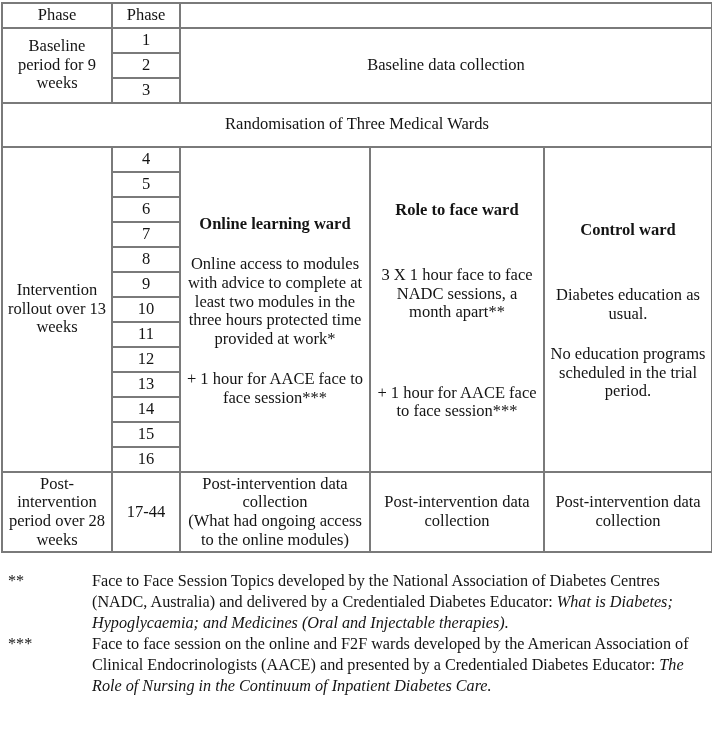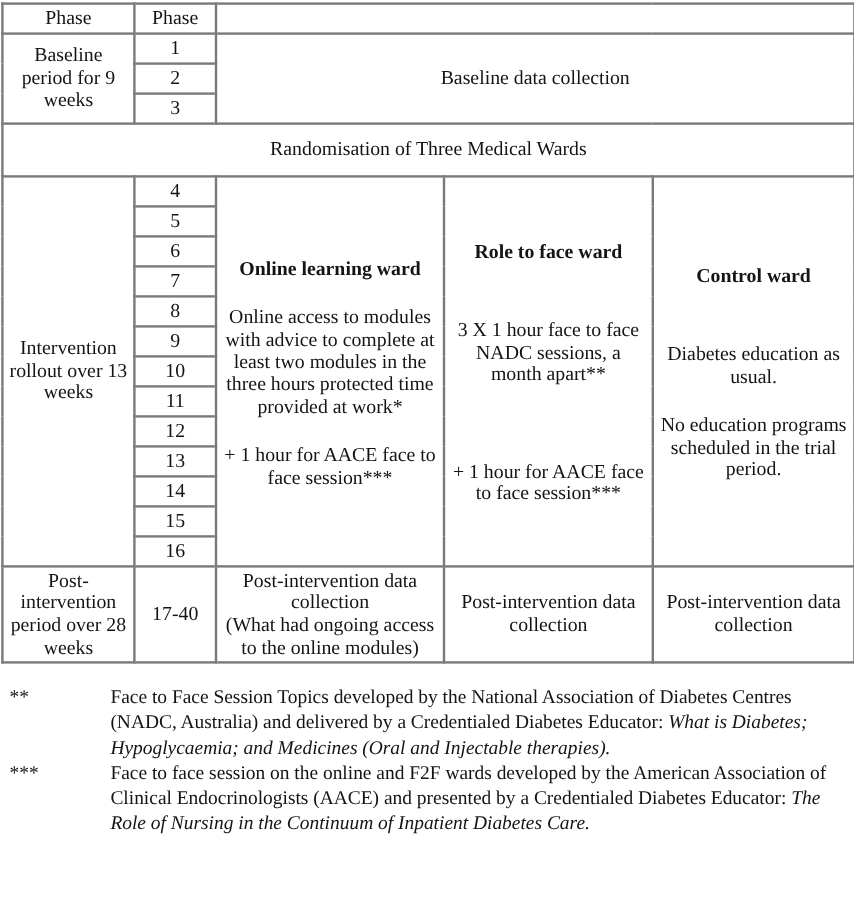--- a/index.html
+++ b/index.html
@@ -209,21 +209,21 @@
         </tr>
       <tr>
           <td class="wk">15</td>
         </tr>
       <tr>
           <td class="wk">16</td>
         </tr>
 
       <tr>
         <td class="phase-cell">Post-intervention period over 28 weeks</td>
-        <td>17-40</td>
+        <td>17-44</td>
         <td>
           <div class="blk">Post-intervention data collection</div>
           <div class="blk">(What had ongoing access to the online modules)</div>
         </td>
         <td>Post-intervention data collection</td>
         <td>Post-intervention data collection</td>
       </tr>
 
     </tbody>
   </table>

